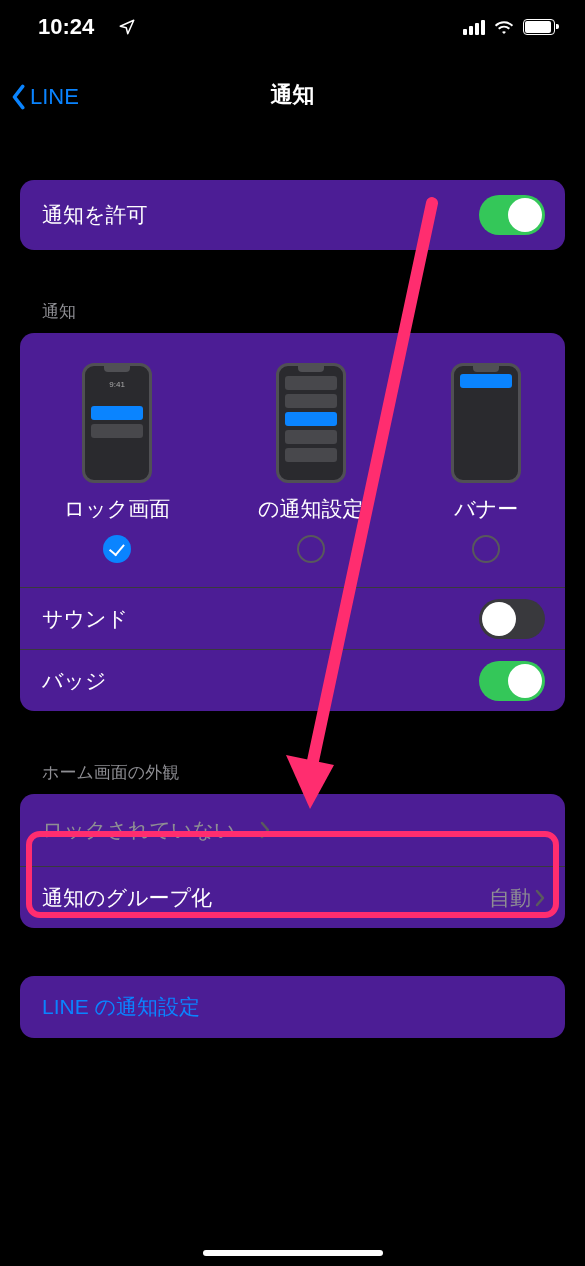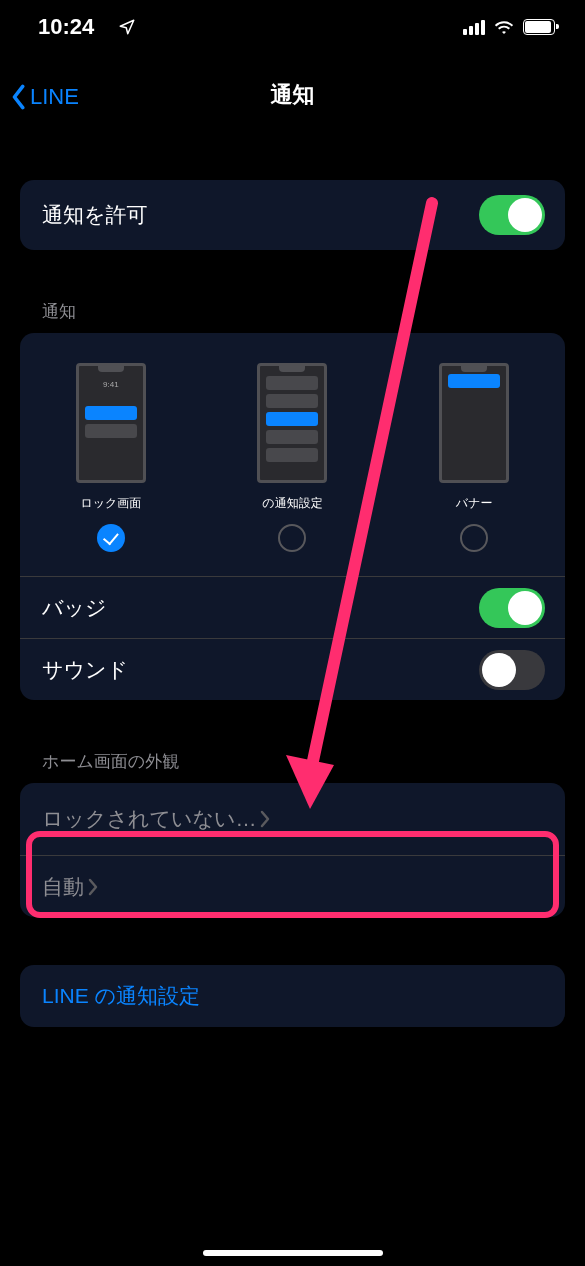--- a/index.html
+++ b/index.html
@@ -51,21 +51,21 @@
       font-weight: 600;
       pointer-events: none;
     }
     .chevron-left { width: 16px; height: 26px; }
 
     
     .content { padding: 0 20px; }
 
     
     .card {
-      background: #0f172a;
+      background: #4c1d95;
       border-radius: 14px;
       margin-top: 48px;
       overflow: hidden;
     }
     .card.first { margin-top: 70px; }
     .card.second { margin-top: 40px; }
     .group-header {
       color: #8e8e93;
       font-size: 17px;
       margin: 50px 0 10px 22px;
@@ -117,21 +117,21 @@
     .style-opt {
       display: flex;
       flex-direction: column;
       align-items: center;
       gap: 12px;
       cursor: pointer;
     }
     .phone-mock {
       width: 70px; height: 120px;
       border: 3px solid #505054;
-      border-radius: 4px;
+      border-radius: 12px;
       position: relative;
       overflow: hidden;
       background: #2a2a2e;
     }
     .phone-mock .notch {
       position: absolute;
       top: 0; left: 50%; transform: translateX(-50%);
       width: 26px; height: 6px;
       background: #505054;
       border-radius: 0 0 4px 4px;
@@ -140,21 +140,21 @@
     .phone-mock.lock .blue-bar { position:absolute; top:40px; left:6px; right:6px; height:14px; background:#0a84ff; border-radius:3px; }
     .phone-mock.lock .gray-bar { position:absolute; top:58px; left:6px; right:6px; height:14px; background:#48484c; border-radius:3px; }
 
     .phone-mock.center .inner { position:absolute; top:4px; bottom:4px; left:4px; right:4px; display:flex; flex-direction:column; gap:4px; align-items:center; padding-top:6px; }
     .phone-mock.center .bar { width: 52px; height: 14px; border-radius:3px; }
     .phone-mock.center .bar.g { background:#48484c; }
     .phone-mock.center .bar.b { background:#0a84ff; }
 
     .phone-mock.banner .blue-bar { position:absolute; top:8px; left:6px; right:6px; height:14px; background:#0a84ff; border-radius:3px; }
 
-    .style-label { font-size: 12px; color: #fff; text-align: center; }
+    .style-label { font-size: 21px; color: #fff; text-align: center; }
     .radio {
       width: 28px; height: 28px;
       border-radius: 50%;
     }
     .radio.selected { background: #0a84ff; display:flex; align-items:center; justify-content:center; }
     .radio.selected::after { content:""; width:12px; height:7px; border-left:2.5px solid #fff; border-bottom:2.5px solid #fff; transform: rotate(-50deg) translate(1px,-1px); }
     .radio.unselected { border: 2px solid #58585c; }
 
     
     .highlight-box {
@@ -273,42 +273,43 @@
         <div class="phone-mock banner">
           <div class="notch"></div>
           <div class="blue-bar"></div>
         </div>
         <div class="style-label">バナー</div>
         <div class="radio unselected"></div>
       </div>
     </div>
 
     <div class="row">
+      <div class="label">サウンド</div>
+      <div class="switch off">
+          <div class="knob"></div>
+        </div>
+    </div>
+    <div class="row">
       <div class="label">バッジ</div>
       <div class="switch on">
-          <div class="knob"></div>
-        </div>
-    </div>
-    <div class="row">
-      <div class="label">サウンド</div>
-      <div class="switch off">
           <div class="knob"></div>
         </div>
     </div>
   </div>
 
   <div class="group-header">ホーム画面の外観</div>
   <div class="card" style="margin-top:0">
     <div class="row noborder" style="height:72px">
       <div class="value">ロックされていない…</div>
       <svg class="chevron-right disclosure" viewBox="0 0 10 18">
           <path d="M2 2 L8 9 L2 16" stroke="#5a5a5e" stroke-width="2.5" fill="none" stroke-linecap="round" stroke-linejoin="round"></path>
         </svg>
     </div>
     <div class="row">
+      <div class="label">通知のグループ化</div>
       <div class="value">自動</div>
       <svg class="chevron-right disclosure" viewBox="0 0 10 18">
           <path d="M2 2 L8 9 L2 16" stroke="#5a5a5e" stroke-width="2.5" fill="none" stroke-linecap="round" stroke-linejoin="round"></path>
         </svg>
     </div>
   </div>
 
   <div class="card">
     <div class="row link noborder">
       <div class="label">LINE の通知設定</div>

